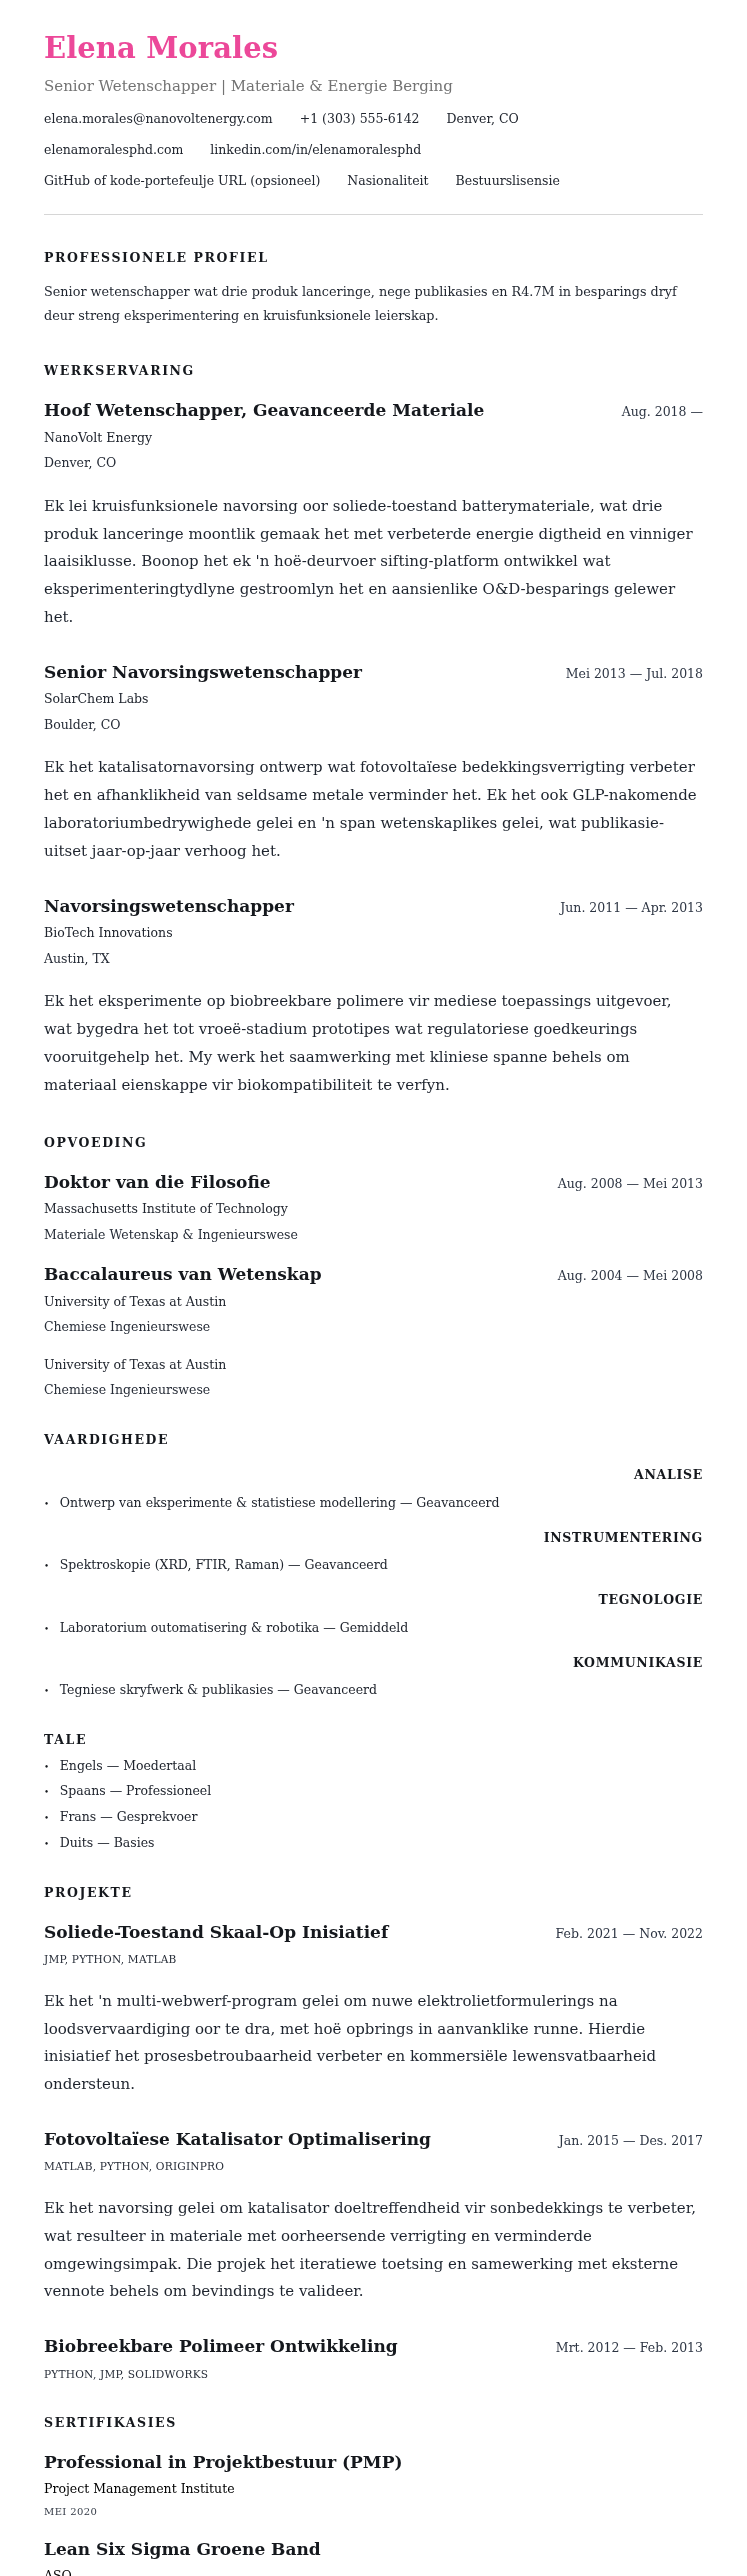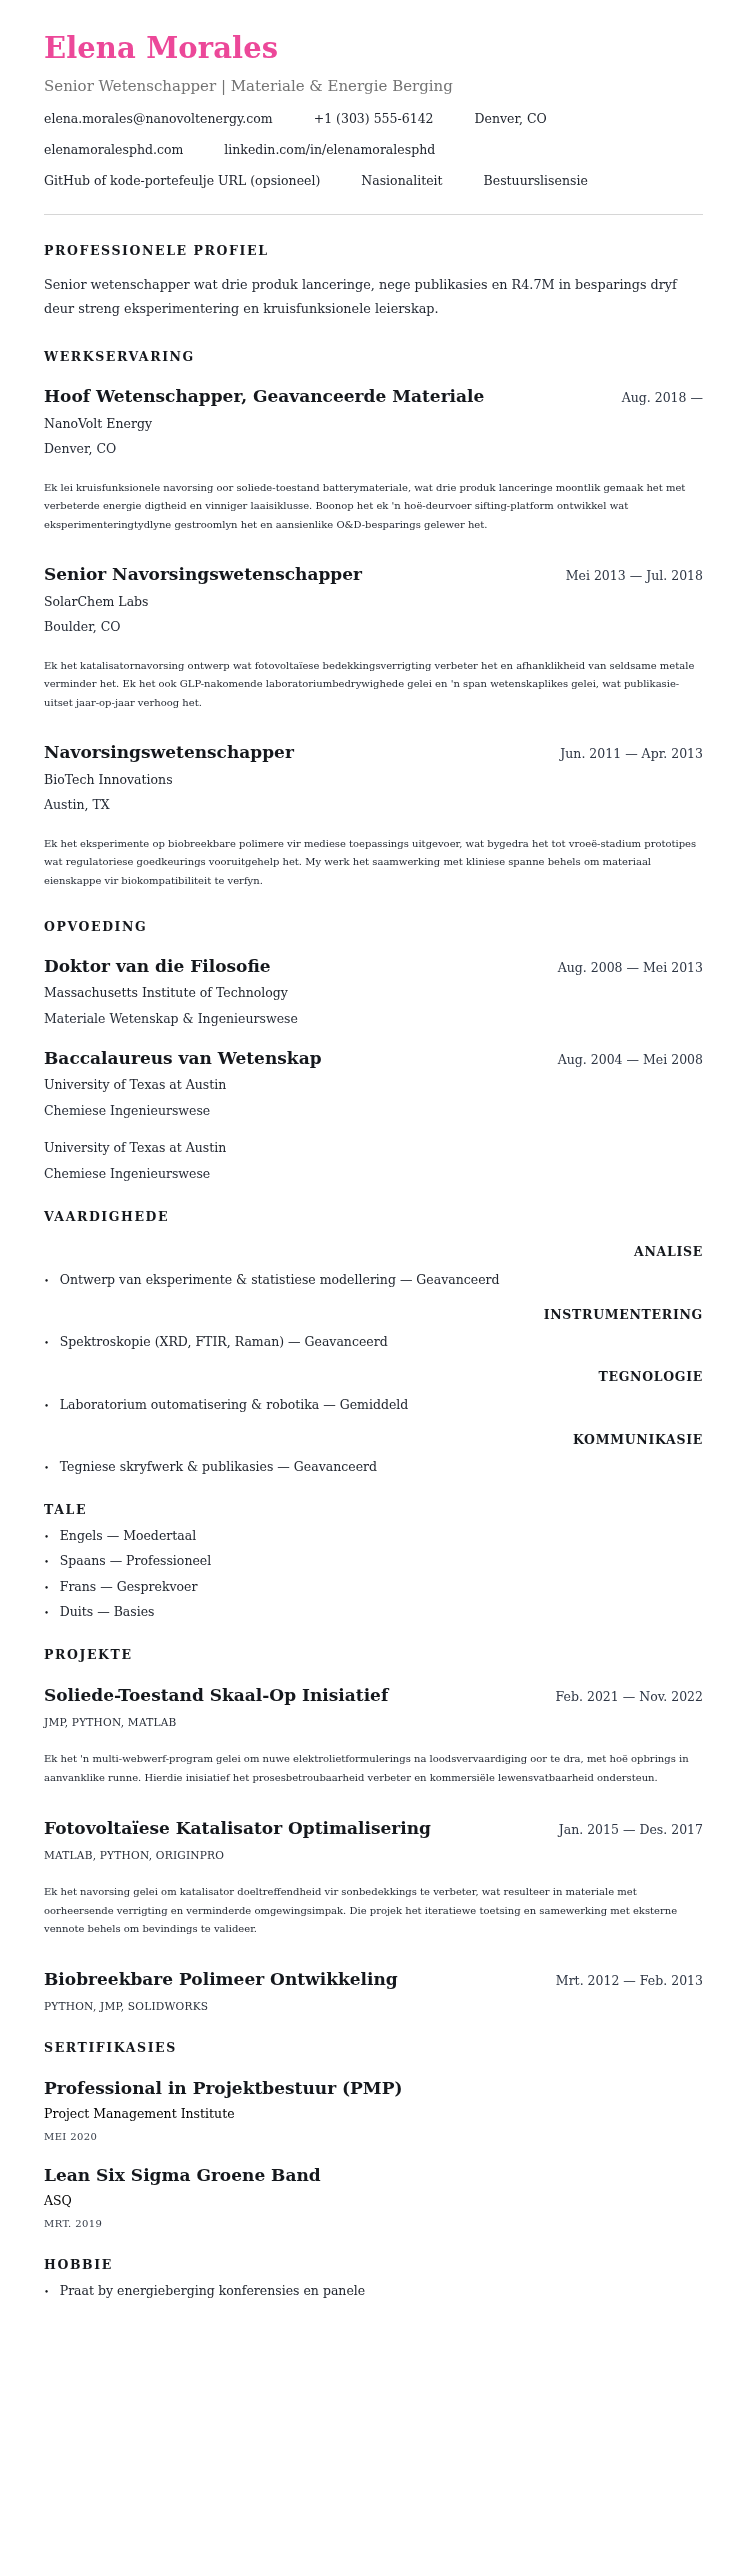--- a/index.html
+++ b/index.html
@@ -20,34 +20,34 @@
     margin: 7.5px 0 0 0;
     line-height: 1.15;
   }
   .subtitle {
     font-size: 15px;
     color: #737373;
     margin-top: 12.5px;
   }
   .contact-row {
     display: flex;
-    gap: 41px;
+    gap: 27px;
     font-size: 12.5px;
     color: #20252e;
     margin-top: 16px;
     white-space: nowrap;
   }
   .rule {
     border: none;
     border-top: 1.2px solid #d6d6d6;
     margin: 26px 0 0 0;
   }
 
   
-  .sec { margin-top: 28px; }
+  .sec { margin-top: 35px; }
   .sec-h {
     font-size: 12.5px;
     font-weight: 700;
     letter-spacing: 1.6px;
     color: #15181d;
   }
   .body-text {
     font-size: 12.8px;
     line-height: 1.86;
     margin-top: 15px;
@@ -67,21 +67,21 @@
     color: #15181d;
   }
   .entry-date {
     font-size: 12.5px;
     color: #2d3543;
     white-space: nowrap;
   }
   .entry-line { font-size: 12.5px; margin-top: 9.3px; color: #20252e; }
   .entry-line2 { font-size: 12.5px; margin-top: 10.6px; color: #262c37; }
   .entry-desc {
-    font-size: 10px;
+    font-size: 15px;
     line-height: 1.86;
     margin-top: 22.4px;
     margin-bottom: 30px;
     color: #1e242e;
   }
   .entry:last-child .entry-desc { margin-bottom: 0; }
 
   
   .skill-cat { margin-top: 20px; }
   .skill-cat-name {

